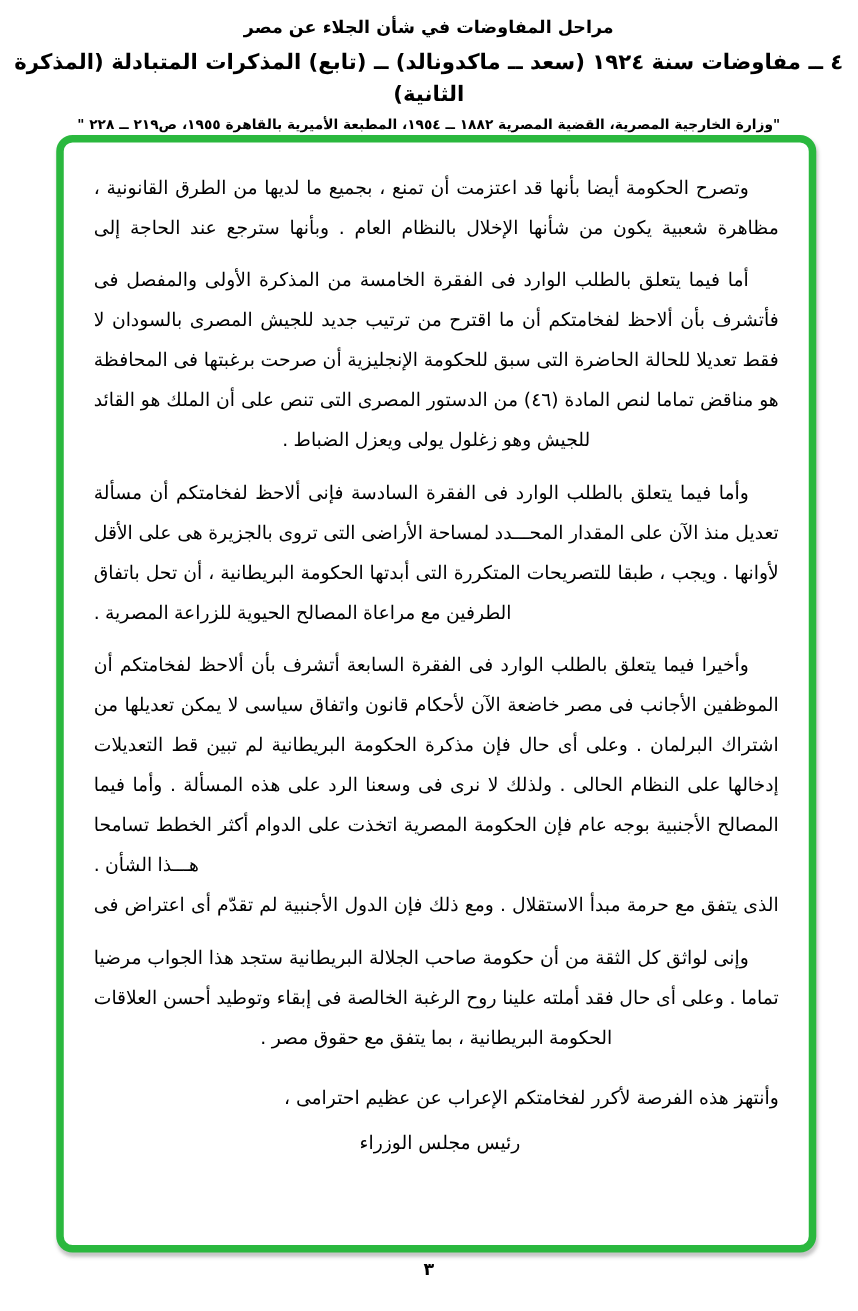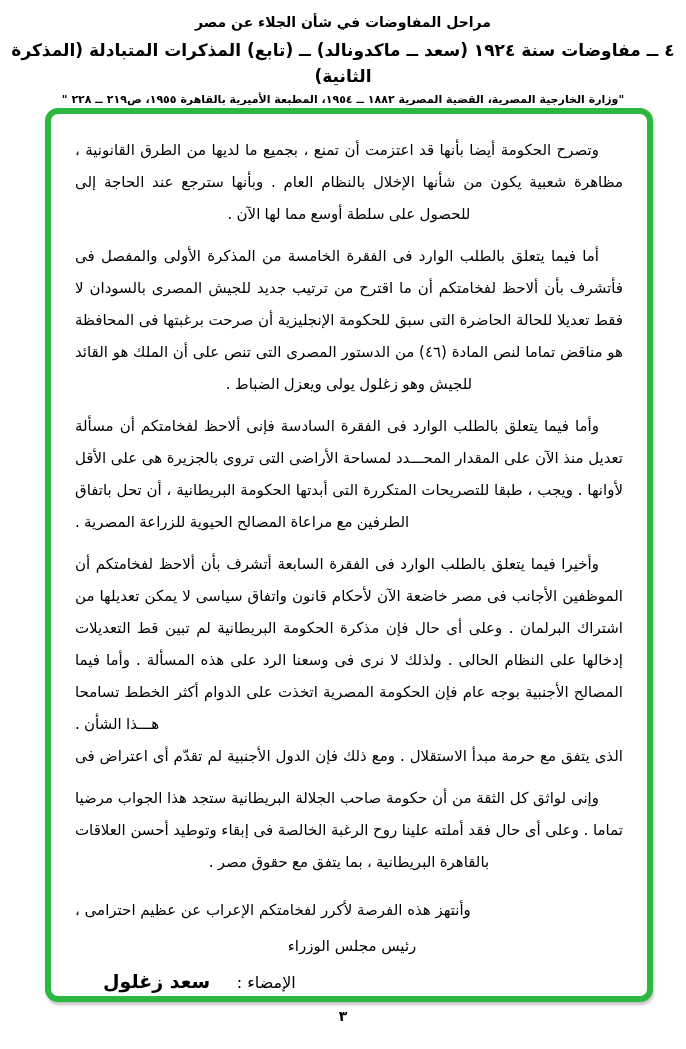--- a/index.html
+++ b/index.html
@@ -75,21 +75,21 @@
     text-justify: inter-word;
     word-spacing: -0.5px;
   }
   .line.first { padding-right: 24px; }
   .line.last-center { text-align-last: center; }
   .line.last-left   { text-align-last: left; }
 
   
   .closing-line {
     line-height: 32px;
-    text-align: left;
+    text-align: right;
     margin-top: 16px;
   }
   .sig-title {
     margin-top: 5px;
     text-align: center;
     padding-left: 6px;
     font-size: 15px;
     line-height: 30px;
   }
   .sig-row {
@@ -129,21 +129,20 @@
     <div class="h3">"وزارة الخارجية المصرية، القضية المصرية ١٨٨٢ ــ ١٩٥٤، المطبعة الأميرية بالقاهرة ١٩٥٥، ص٢١٩ ــ ٢٢٨ "</div>
   </div>
 
   <div class="doc-frame">
     <div class="doc-body">
 
       <div>
           <div class="paragraph">
             <div class="line first">وتصرح الحكومة أيضا بأنها قد اعتزمت أن تمنع ، بجميع ما لديها من الطرق القانونية ، كل</div>
             <div class="line">مظاهرة شعبية يكون من شأنها الإخلال بالنظام العام . وبأنها سترجع عند الحاجة إلى البرلمـــان</div>
-            <div class="line last-center">للحصول على سلطة أوسع مما لها الآن .</div>
           </div>
           <div class="paragraph">
             <div class="line first">أما فيما يتعلق بالطلب الوارد فى الفقرة الخامسة من المذكرة الأولى والمفصل فى المذكرة الثانية</div>
             <div class="line">فأتشرف بأن ألاحظ لفخامتكم أن ما اقترح من ترتيب جديد للجيش المصرى بالسودان لا يعدّ</div>
             <div class="line">فقط تعديلا للحالة الحاضرة التى سبق للحكومة الإنجليزية أن صرحت برغبتها فى المحافظة عليها بل</div>
             <div class="line">هو مناقض تماما لنص المادة (٤٦) من الدستور المصرى التى تنص على أن الملك هو القائد الأعلى</div>
             <div class="line last-center">للجيش وهو زغلول يولى ويعزل الضباط .</div>
           </div>
           <div class="paragraph">
             <div class="line first">وأما فيما يتعلق بالطلب الوارد فى الفقرة السادسة فإنى ألاحظ لفخامتكم أن مسألة إدخال</div>
@@ -156,31 +155,27 @@
             <div class="line">الموظفين الأجانب فى مصر خاضعة الآن لأحكام قانون واتفاق سياسى لا يمكن تعديلها من غير</div>
             <div class="line">اشتراك البرلمان . وعلى أى حال فإن مذكرة الحكومة البريطانية لم تبين قط التعديلات التى يراد</div>
             <div class="line">إدخالها على النظام الحالى . ولذلك لا نرى فى وسعنا الرد على هذه المسألة . وأما فيما يتعلق بحماية</div>
             <div class="line">المصالح الأجنبية بوجه عام فإن الحكومة المصرية اتخذت على الدوام أكثر الخطط تسامحا بالقدر</div>
             <div class="line last-left">هـــذا الشأن .</div>
             <div class="line">الذى يتفق مع حرمة مبدأ الاستقلال . ومع ذلك فإن الدول الأجنبية لم تقدّم أى اعتراض فى</div>
           </div>
           <div class="paragraph">
             <div class="line first">وإنى لواثق كل الثقة من أن حكومة صاحب الجلالة البريطانية ستجد هذا الجواب مرضيا</div>
             <div class="line">تماما . وعلى أى حال فقد أملته علينا روح الرغبة الخالصة فى إبقاء وتوطيد أحسن العلاقات مع</div>
-            <div class="line last-center">بالقاهرة البريطانية ، بما يتفق مع حقوق مصر .</div>
+            <div class="line last-center">الحكومة البريطانية ، بما يتفق مع حقوق مصر .</div>
           </div>
         </div>
 
       <div class="closing-line">وأنتهز هذه الفرصة لأكرر لفخامتكم الإعراب عن عظيم احترامى ،</div>
 
       <div class="sig-title">رئيس مجلس الوزراء</div>
 
-      <div class="sig-row">
-        <span class="sig-label">الإمضاء :</span>
-        <span class="sig-name">سعد زغلول</span>
-      </div>
 
     </div>
   </div>
 
   <div class="page-number">٣</div>
 
 </div>
 
 </body></html>

